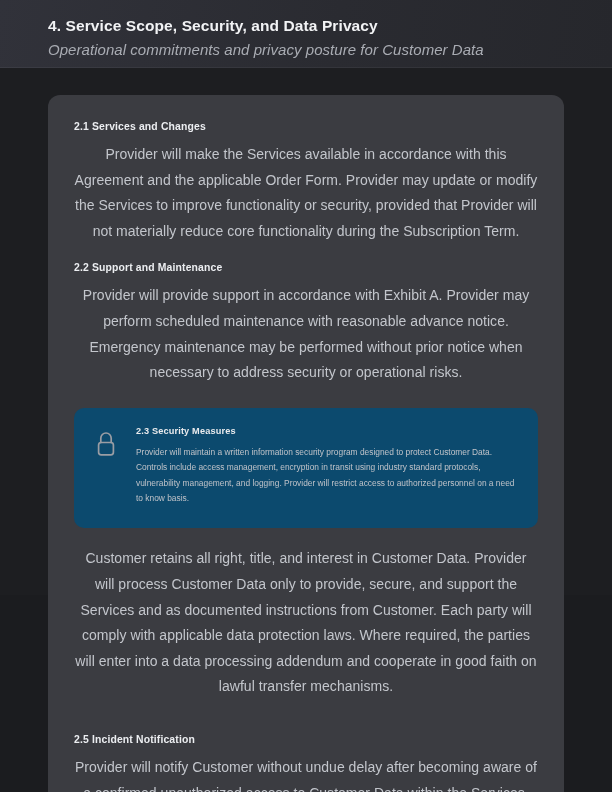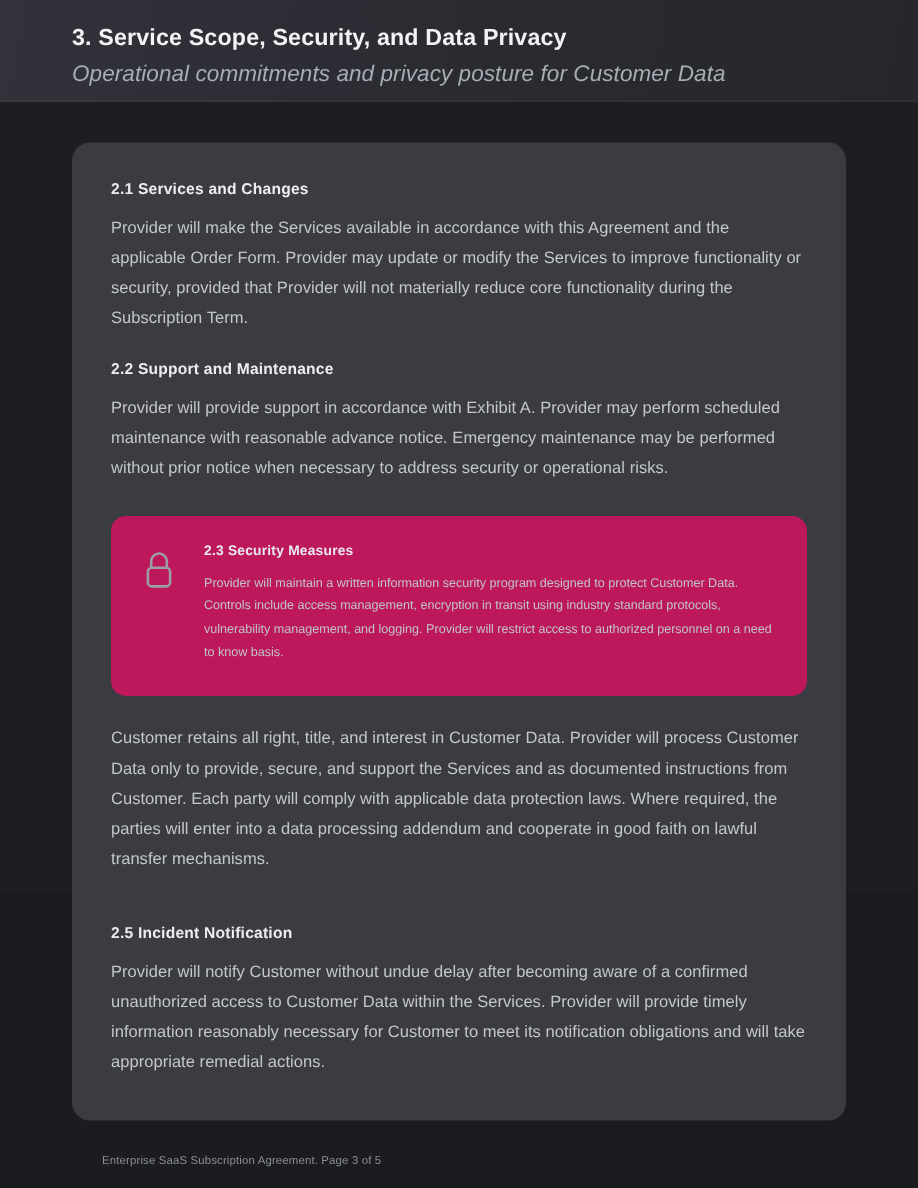--- a/index.html
+++ b/index.html
@@ -62,30 +62,30 @@
   .section.break-before { margin-top: 34px; }
 
   .sec-heading {
     font-size: 10.4px;
     font-weight: bold;
     color: #eceef1;
     letter-spacing: 0.15px;
     margin-bottom: 10px;
   }
   .sec-body {
-    font-size: 11px;
+    font-size: 14px;
     line-height: 1.83;
     color: #c3c6cc;
     letter-spacing: 0.03px;
-    text-align: left;
+    text-align: center;
   }
 
   
   .callout {
-    background: #be185d;
+    background: #0c4a6e;
     border-radius: 10px;
     padding: 18px 20px 22px 20px;
     display: flex;
     gap: 16px;
     margin: 22px 0 18px 0;
   }
   .callout-icon {
     flex: 0 0 auto;
     width: 26px;
     padding-top: 4px;
@@ -110,21 +110,21 @@
     font-size: 7.6px;
     color: #8b8e95;
     letter-spacing: 0.1px;
     padding-left: 20px;
   }
 </style>
 </head>
 <body>
 
 <div class="header">
-  <div class="doc-title">3. Service Scope, Security, and Data Privacy</div>
+  <div class="doc-title">4. Service Scope, Security, and Data Privacy</div>
   <div class="doc-subtitle">Operational commitments and privacy posture for Customer Data</div>
 </div>
 
 <div class="page-area">
   <div class="card">
 
     <div class="section">
       <div class="sec-heading">2.1 Services and Changes</div>
       <div class="sec-body">Provider will make the Services available in accordance with this Agreement and the applicable Order Form. Provider may update or modify the Services to improve functionality or security, provided that Provider will not materially reduce core functionality during the Subscription Term.</div>
     </div>

